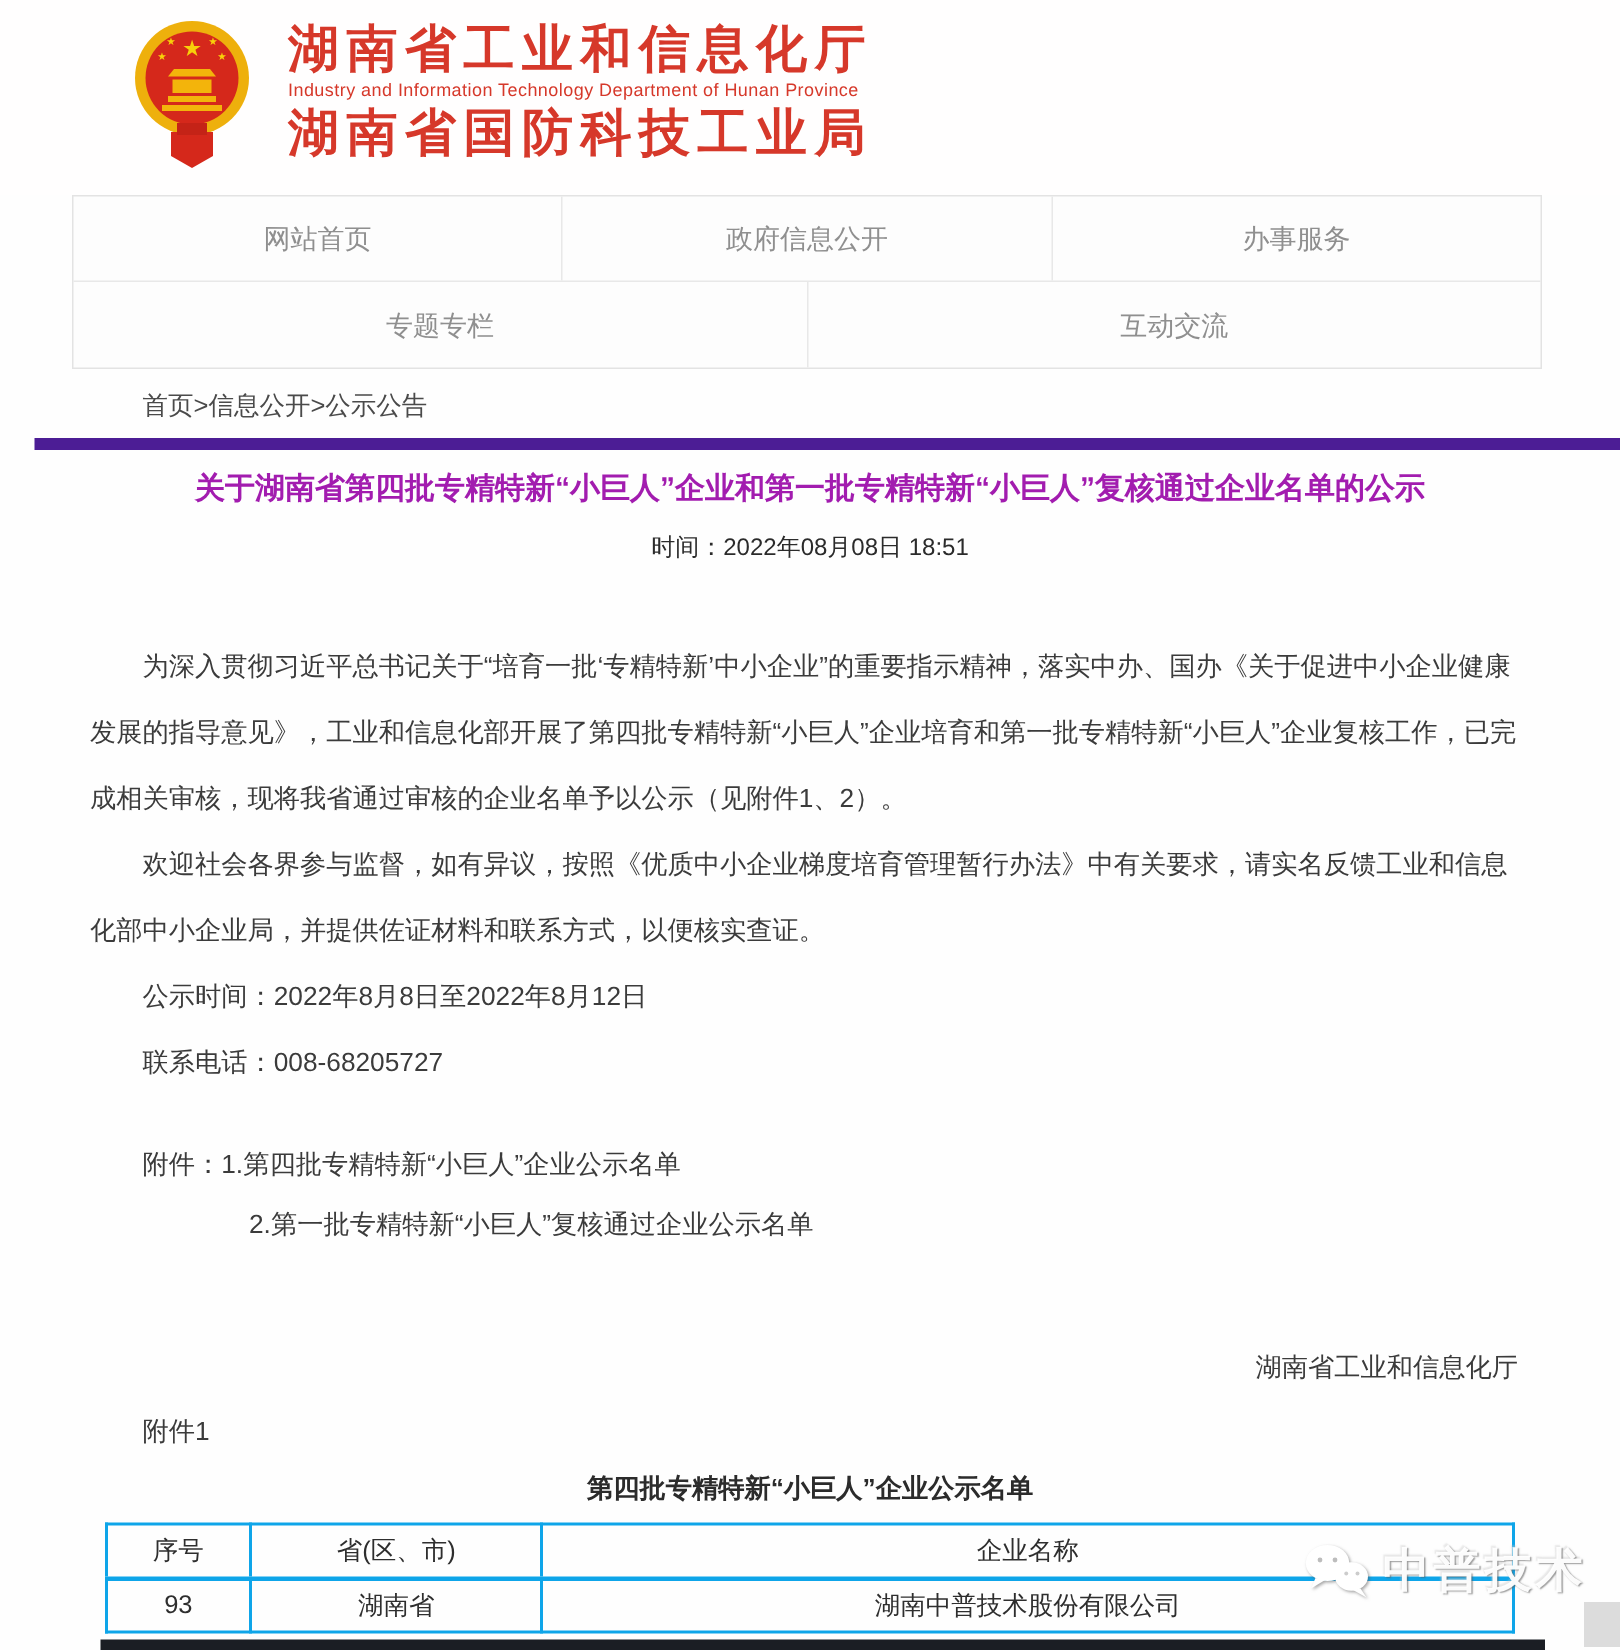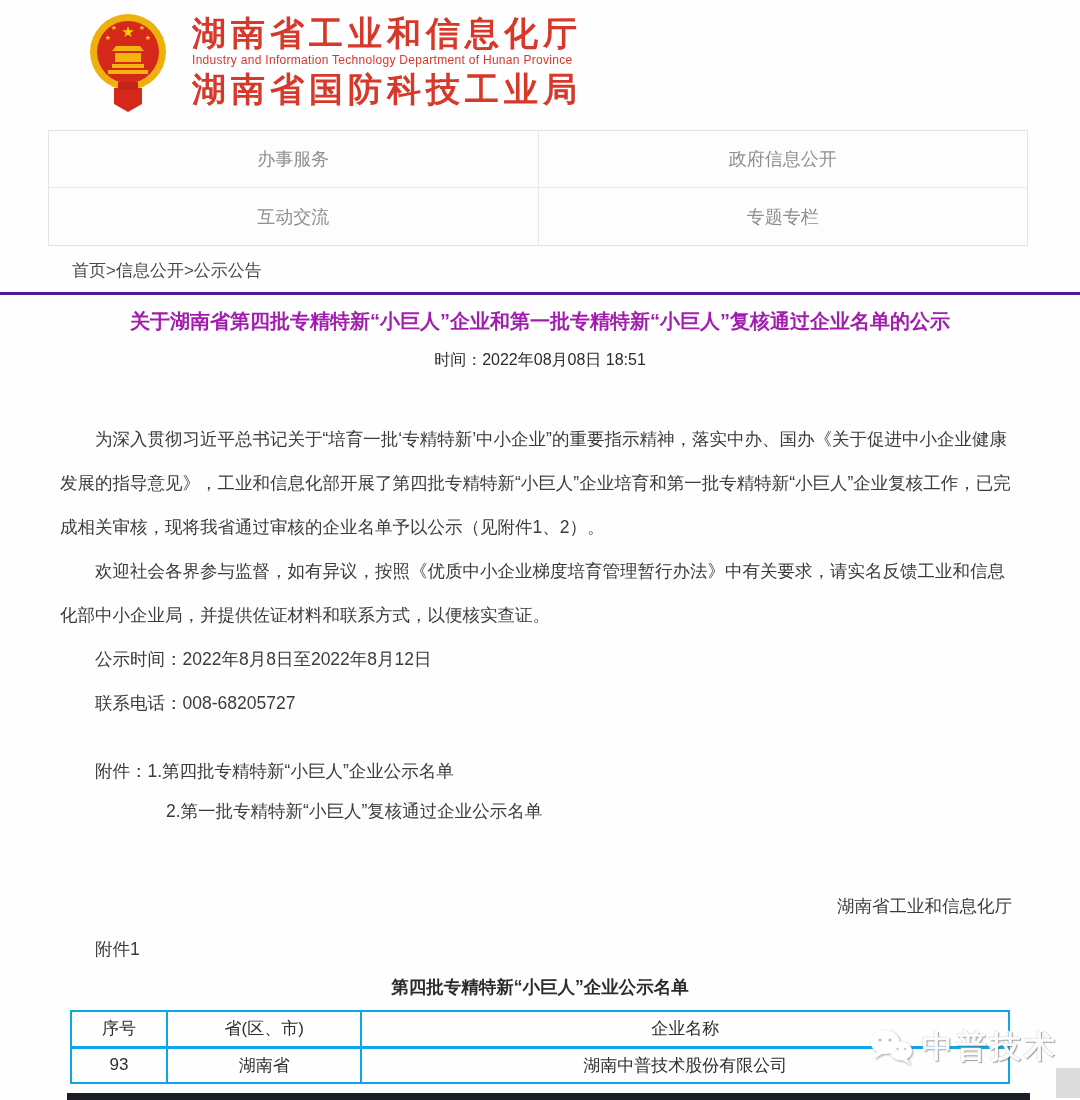--- a/index.html
+++ b/index.html
@@ -58,22 +58,23 @@
     cursor: pointer;
     border-right: 1px solid #e8e8e8;
   }
   .nav-cell:last-child { border-right: none; }
 
   
   .breadcrumb-bar {
     padding: 13px 0 10px 72px;
     font-size: 17px;
     color: #4a4a4a;
-    border-bottom: 3px solid #4c1d95;
+    border-bottom: 8px solid #4c1d95;
     background: #fefefe;
+    margin-left: 23px;
   }
 
   
   .article { padding: 0 60px; }
   .doc-title {
     margin-top: 13px;
     text-align: center;
     font-size: 20px;
     font-weight: bold;
     color: #a21caf;
@@ -185,26 +186,27 @@
   </svg>
   <div class="org-titles">
     <div class="org-cn1">湖南省工业和信息化厅</div>
     <div class="org-en">Industry and Information Technology Department of Hunan Province</div>
     <div class="org-cn2">湖南省国防科技工业局</div>
   </div>
 </header>
 
 <nav class="main-nav">
   <div class="nav-row first">
+    <div class="nav-cell">网站首页</div>
+    <div class="nav-cell">政府信息公开</div>
     <div class="nav-cell">办事服务</div>
-    <div class="nav-cell">政府信息公开</div>
   </div>
   <div class="nav-row">
+    <div class="nav-cell">专题专栏</div>
     <div class="nav-cell">互动交流</div>
-    <div class="nav-cell">专题专栏</div>
   </div>
 </nav>
 
 <div class="breadcrumb-bar">首页&gt;信息公开&gt;公示公告</div>
 
 <main class="article">
   <h1 class="doc-title">关于湖南省第四批专精特新“小巨人”企业和第一批专精特新“小巨人”复核通过企业名单的公示</h1>
   <div class="doc-time">时间：2022年08月08日 18:51</div>
 
   <div class="doc-body">

